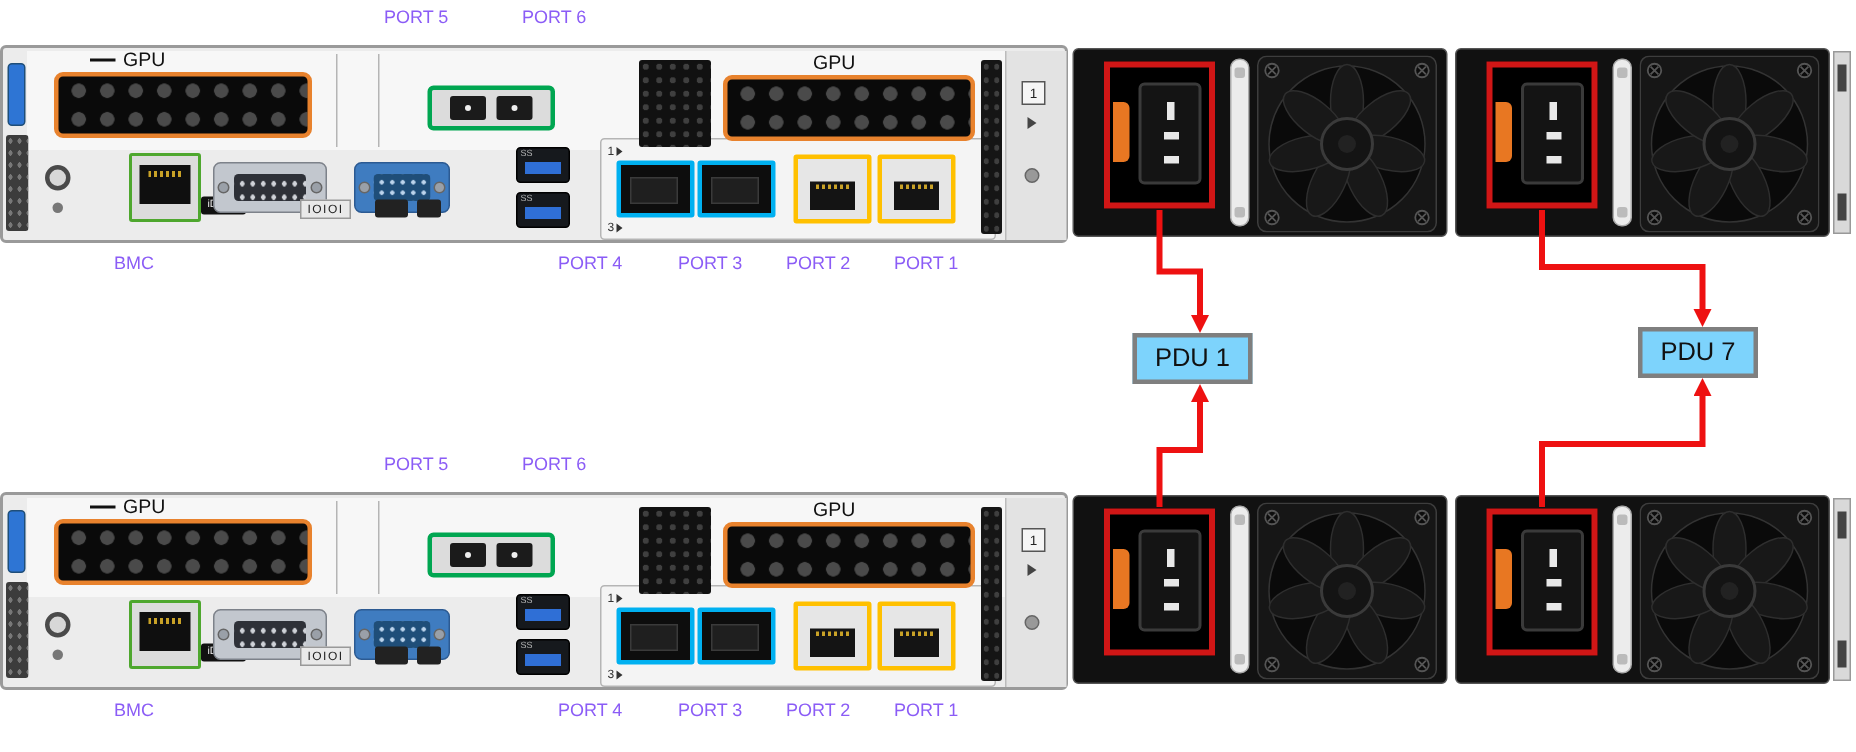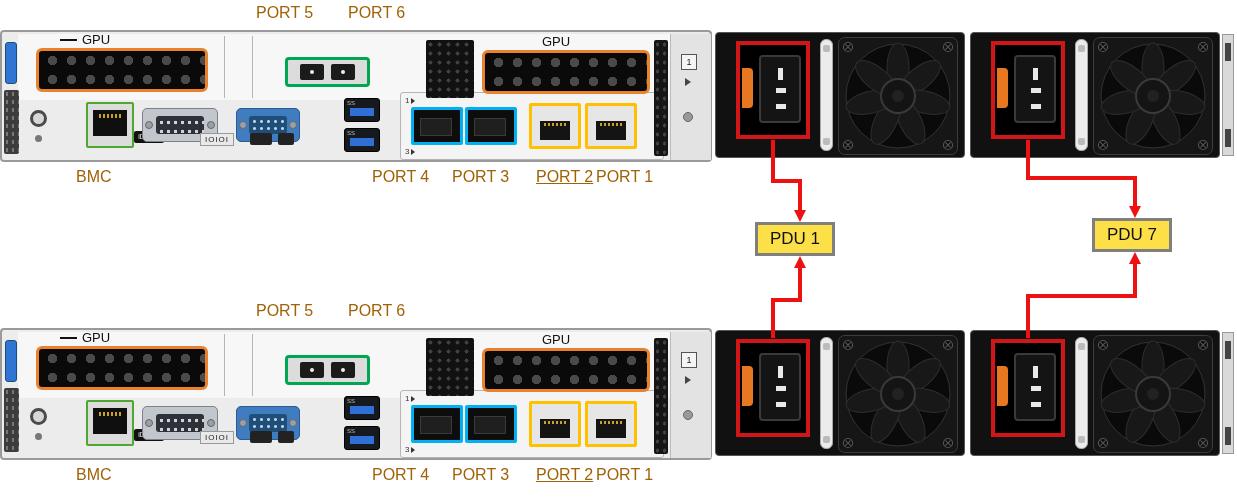--- a/index.html
+++ b/index.html
@@ -6,27 +6,27 @@
   .canvas{position:relative;width:1237px;height:501px;background:#fff;overflow:hidden;
           font-family:"Liberation Sans",sans-serif;color:#1a1a1a;}
   .canvas *{box-sizing:border-box;}
 
   
   .server-slot{position:absolute;left:0;width:1237px;height:132px;}
   #server-a{top:30px;}
   #server-b{top:328px;}
 
   
-  .lbl{position:absolute;font-size:16px;white-space:nowrap;color:#a16207;}
+  .lbl{position:absolute;font-size:12px;white-space:nowrap;color:#8b5cf6;}
   .lbl-port5{left:256px;top:-26px;}
   .lbl-port6{left:348px;top:-26px;}
   .lbl-bmc{left:76px;top:138px;}
   .lbl-port4{left:372px;top:138px;}
   .lbl-port3{left:452px;top:138px;}
-  .lbl-port2{left:536px;top:138px;text-decoration:underline;}
+  .lbl-port2{left:524px;top:138px;}
   .lbl-port1{left:596px;top:138px;}
 
   
   .chassis{position:absolute;left:0;top:0;width:712px;height:132px;background:#ececec;
            border:2px solid #9a9a9a;border-radius:4px;}
   .chassis>*{position:absolute;text-align:center;}
   .top-band{left:16px;top:2px;width:652px;height:66px;background:#f7f7f7;}
   .latch{left:3px;top:10px;width:12px;height:42px;background:var(--latch_blue,#2e75d4);
          border:1px solid #1f4e79;border-radius:3px;z-index:2;}
   .left-vent{left:2px;top:58px;width:15px;height:64px;border-radius:2px;background-color:#3c3c3c;
@@ -125,21 +125,21 @@
   .psu-handle{left:104px;top:6px;width:13px;height:112px;background:#ececec;border:1px solid #aaa;border-radius:6px;}
   .psu-handle::before,.psu-handle::after{content:"";position:absolute;left:2px;width:7px;height:7px;background:#bbb;border-radius:2px;}
   .psu-handle::before{top:5px;} .psu-handle::after{bottom:5px;}
   .fan{left:122px;top:4px;width:120px;height:118px;}
 
   .end-cap{position:absolute;left:1222px;top:4px;width:12px;height:122px;background:#d9d9d9;border:1px solid #999;}
   .end-cap::before,.end-cap::after{content:"";position:absolute;left:2px;width:6px;height:18px;background:#444;}
   .end-cap::before{top:8px;} .end-cap::after{bottom:8px;}
 
   
-  .pdu{position:absolute;width:80px;height:34px;background:#fde047;border:3px solid var(--pdu_border_gray,#7f7f7f);
+  .pdu{position:absolute;width:80px;height:34px;background:#7dd3fc;border:3px solid var(--pdu_border_gray,#7f7f7f);
        display:flex;align-items:center;justify-content:center;font-size:17px;color:#111;z-index:5;}
   .pdu-1{left:755px;top:222px;}
   .pdu-2{left:1092px;top:218px;}
 
   
   .arrows{position:absolute;left:0;top:0;z-index:4;pointer-events:none;}
   .arrow-path{stroke:var(--arrow_red,#ee1111);stroke-width:4px;fill:none;}
   #arrowhead path{fill:var(--arrow_red,#ee1111);}
 </style>
 </head>

